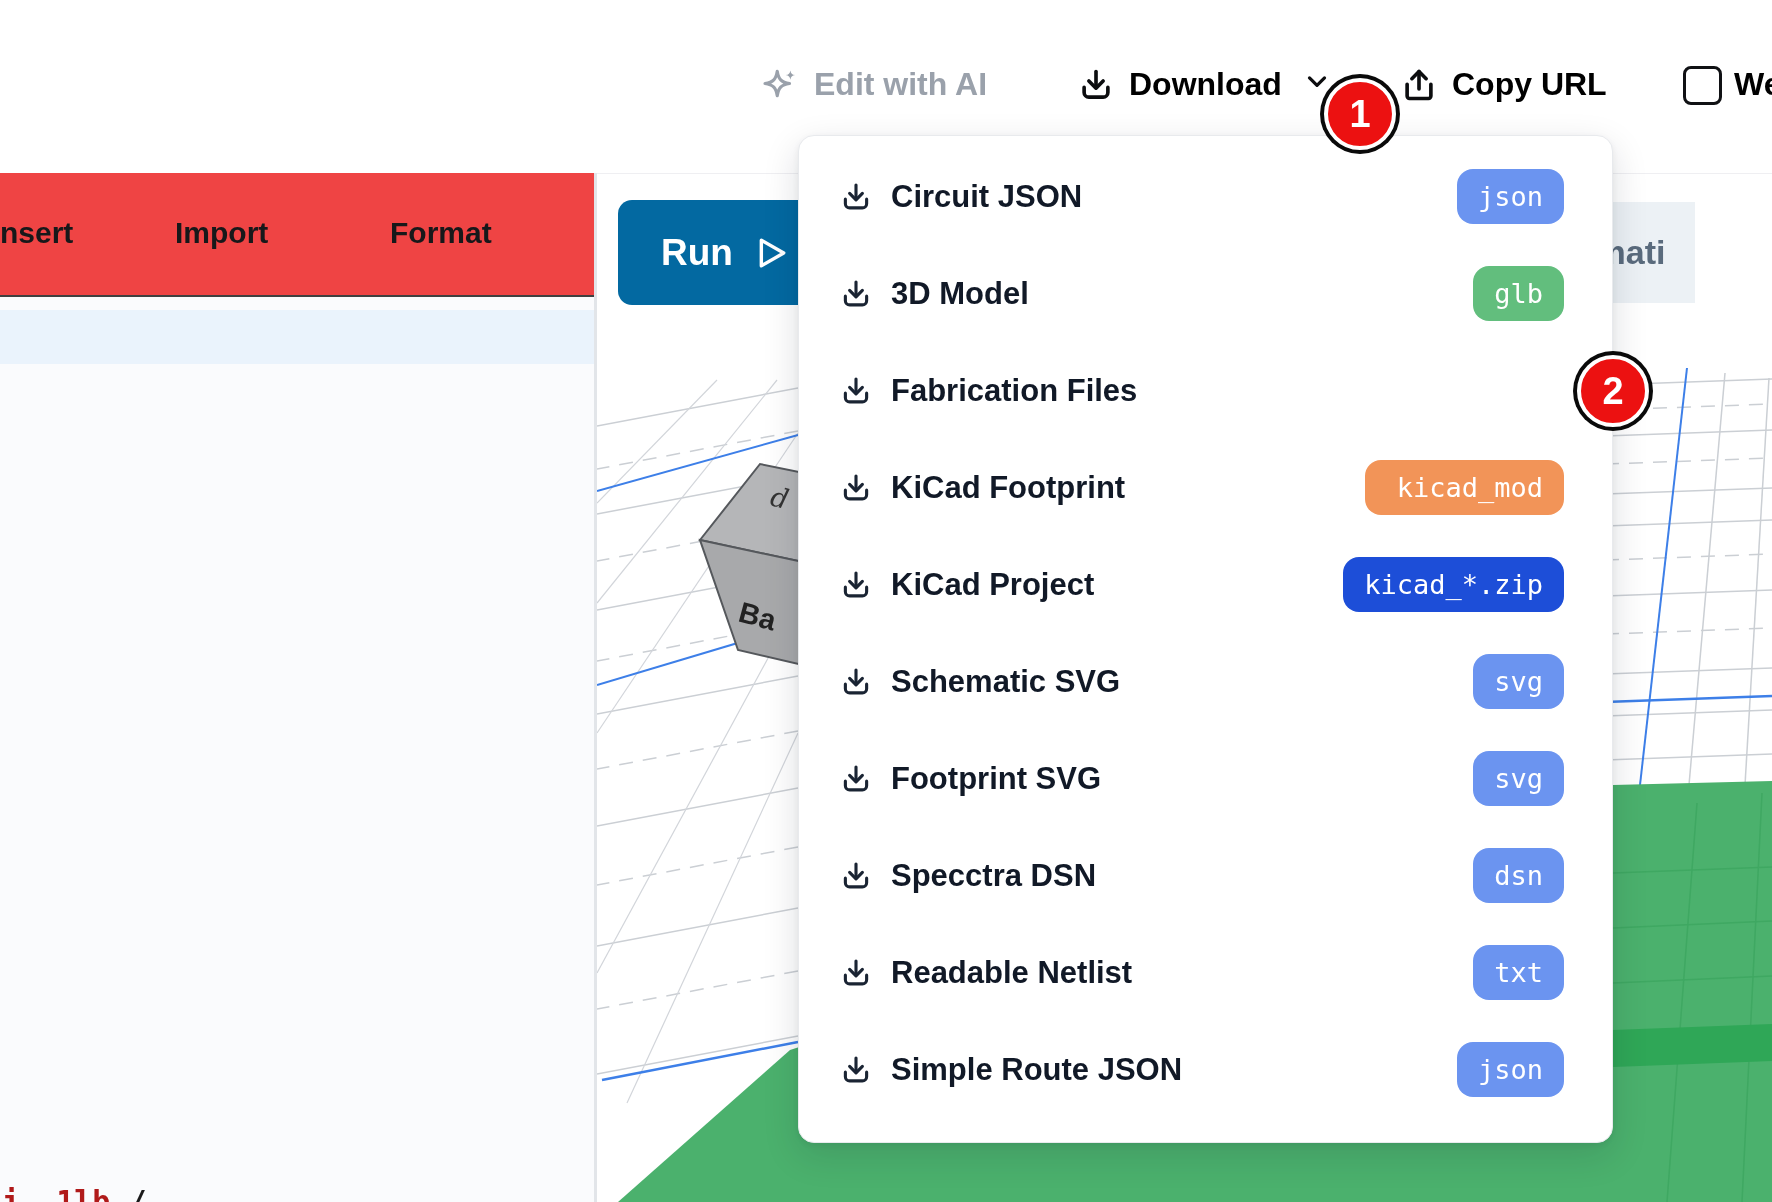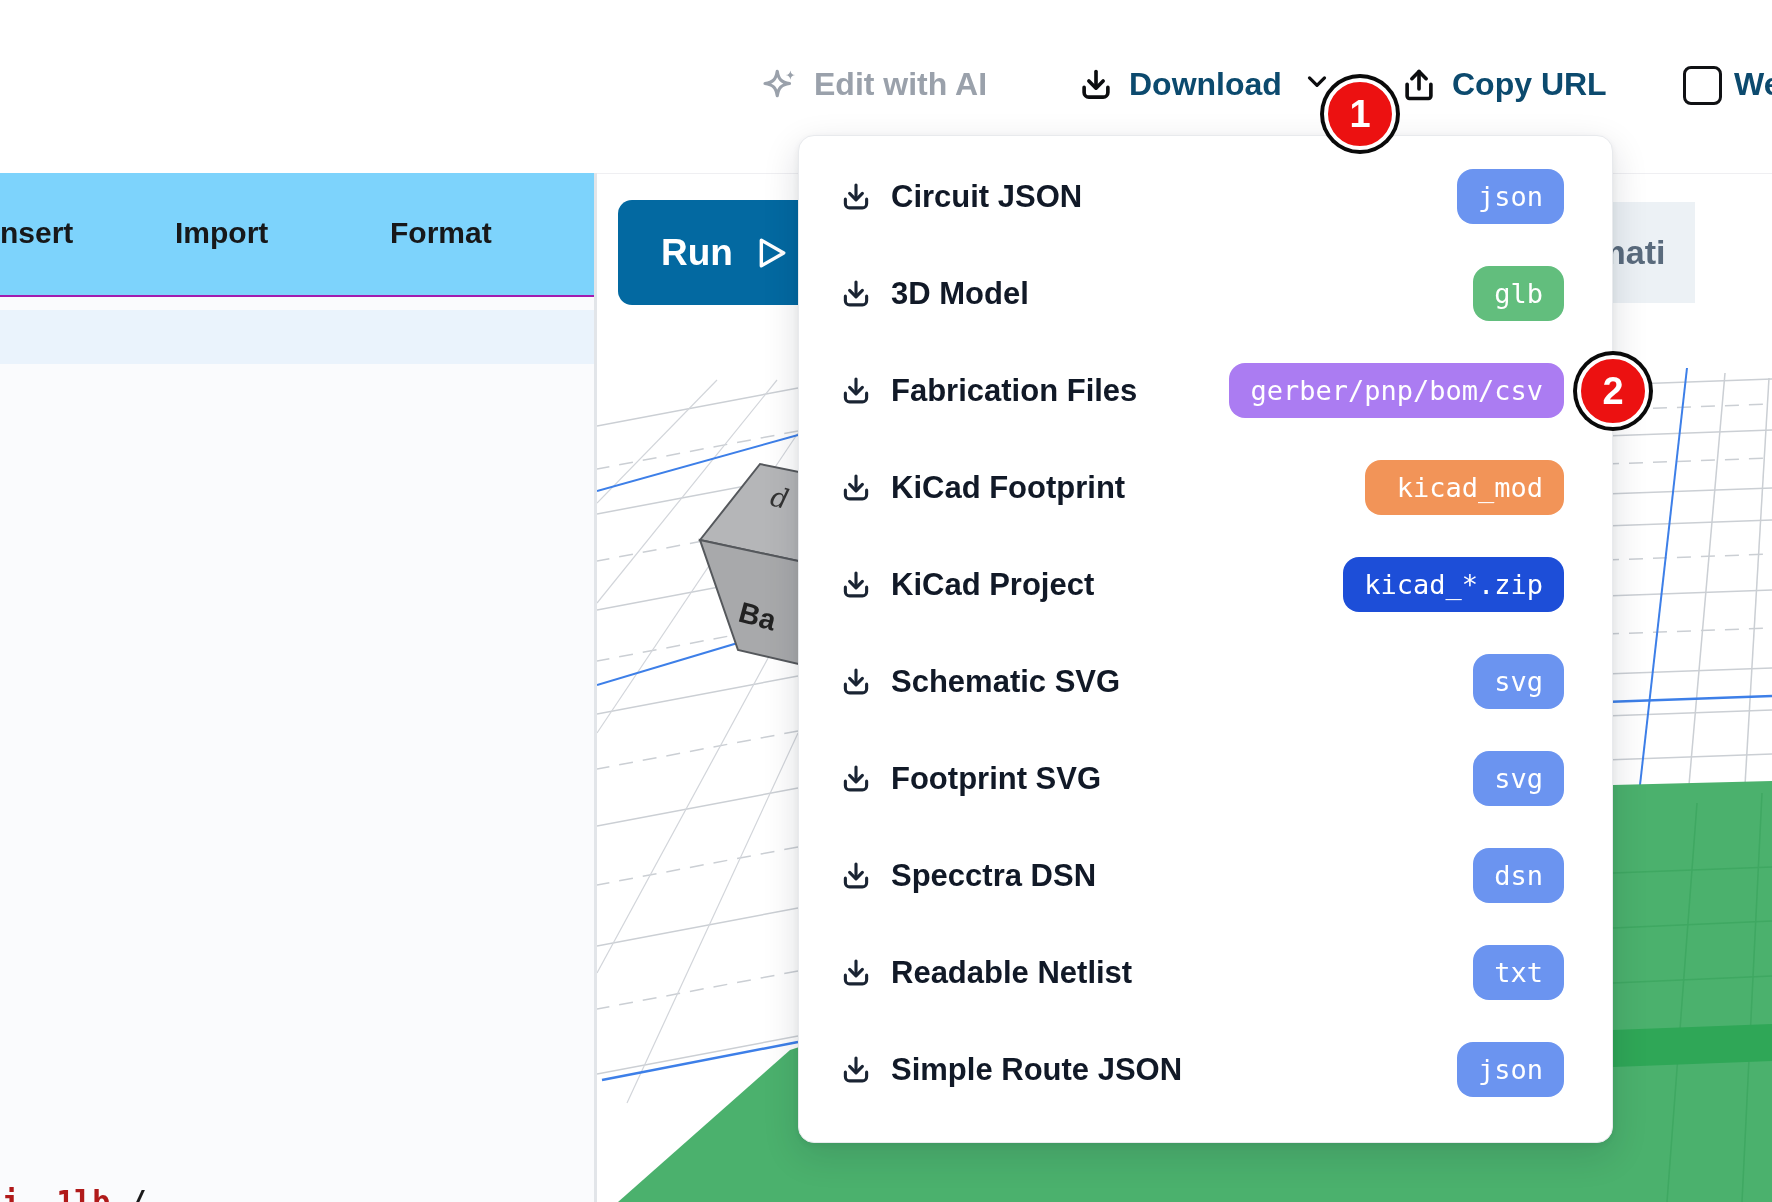--- a/index.html
+++ b/index.html
@@ -3,26 +3,26 @@
 <meta charset="utf-8">
 <style>
   html,body{margin:0;padding:0;background:#fff;}
   #app{position:relative;width:1772px;height:1202px;overflow:hidden;background:#ffffff;
        font-family:"Liberation Sans",sans-serif;}
   .abs{position:absolute;}
 
   
   #header{left:0;top:0;width:1772px;height:173px;background:#ffffff;z-index:3;}
   .hdr-item{display:flex;gap:14px;height:44px;top:66px;}
-  .hdr-label{font-size:32px;font-weight:600;color:#0c4a6e;white-space:nowrap;}
+  .hdr-label{font-size:32px;font-weight:600;color:#000000;white-space:nowrap;}
   .hdr-muted{color:#9aa1ab;}
   .chk{width:33px;height:33px;border:3.5px solid #101114;border-radius:8px;background:#fff;}
 
   
-  #menubar{left:0;top:173px;width:594px;height:122px;background:#7dd3fc;border-bottom:2px solid #a21caf;z-index:1;}
+  #menubar{left:0;top:173px;width:594px;height:122px;background:#ef4444;border-bottom:2px solid #404040;z-index:1;}
   .mb-item{position:absolute;top:0;height:120px;display:flex;align-items:center;
            font-size:30px;font-weight:700;color:#17181a;}
   #editor{left:0;top:297px;width:594px;height:905px;background:#fafbfd;z-index:1;}
   #active-line{left:0;top:13px;width:594px;height:54px;background:#eaf3fc;}
   #code-frag{left:2px;top:887px;font-family:"DejaVu Sans Mono",monospace;font-size:30px;font-weight:700;white-space:pre;}
   .red{color:#b01a1a;} .dark{color:#1a1a1a;}
   #v-divider{left:594px;top:173px;width:3px;height:1029px;background:#e2e5e9;z-index:2;}
   #hdr-line{left:0;top:173px;width:1772px;height:1px;background:#efeff2;z-index:1;}
 
   
@@ -220,21 +220,20 @@
       </div>
       <div class="menu-row">
         <span class="mi-icon">
           <svg width="34" height="34" viewBox="0 0 24 24" fill="none" stroke="#1a2433" stroke-width="2.2" stroke-linecap="round" stroke-linejoin="round">
             <path d="M12 3.5v9.5"></path>
             <path d="M7.5 9.5l4.5 4.5 4.5-4.5"></path>
             <path d="M4.5 13.5v3.2a3 3 0 0 0 3 3h9a3 3 0 0 0 3-3v-3.2"></path>
           </svg>
         </span>
         <span class="mi-label">Fabrication Files</span>
-        <span class="mi-badge" style="background: rgb(171, 124, 242);">gerber/pnp/bom/csv</span>
       </div>
       <div class="menu-row">
         <span class="mi-icon">
           <svg width="34" height="34" viewBox="0 0 24 24" fill="none" stroke="#1a2433" stroke-width="2.2" stroke-linecap="round" stroke-linejoin="round">
             <path d="M12 3.5v9.5"></path>
             <path d="M7.5 9.5l4.5 4.5 4.5-4.5"></path>
             <path d="M4.5 13.5v3.2a3 3 0 0 0 3 3h9a3 3 0 0 0 3-3v-3.2"></path>
           </svg>
         </span>
         <span class="mi-label">KiCad Footprint</span>

